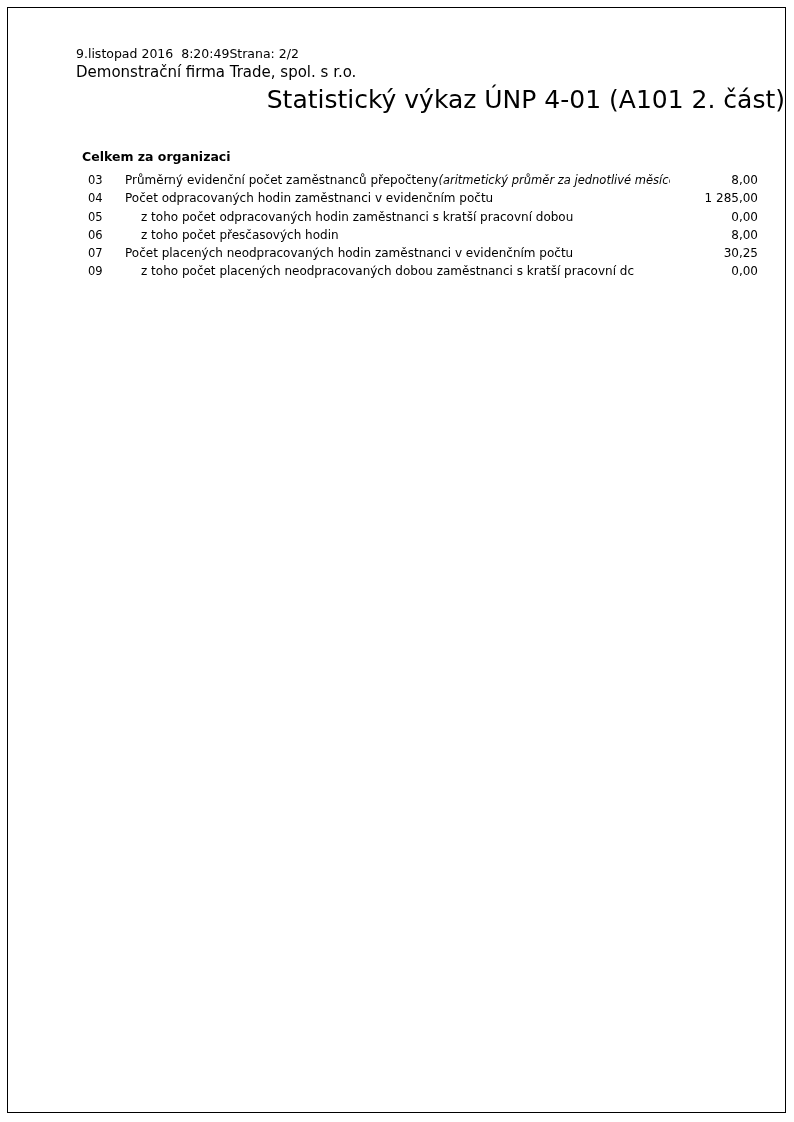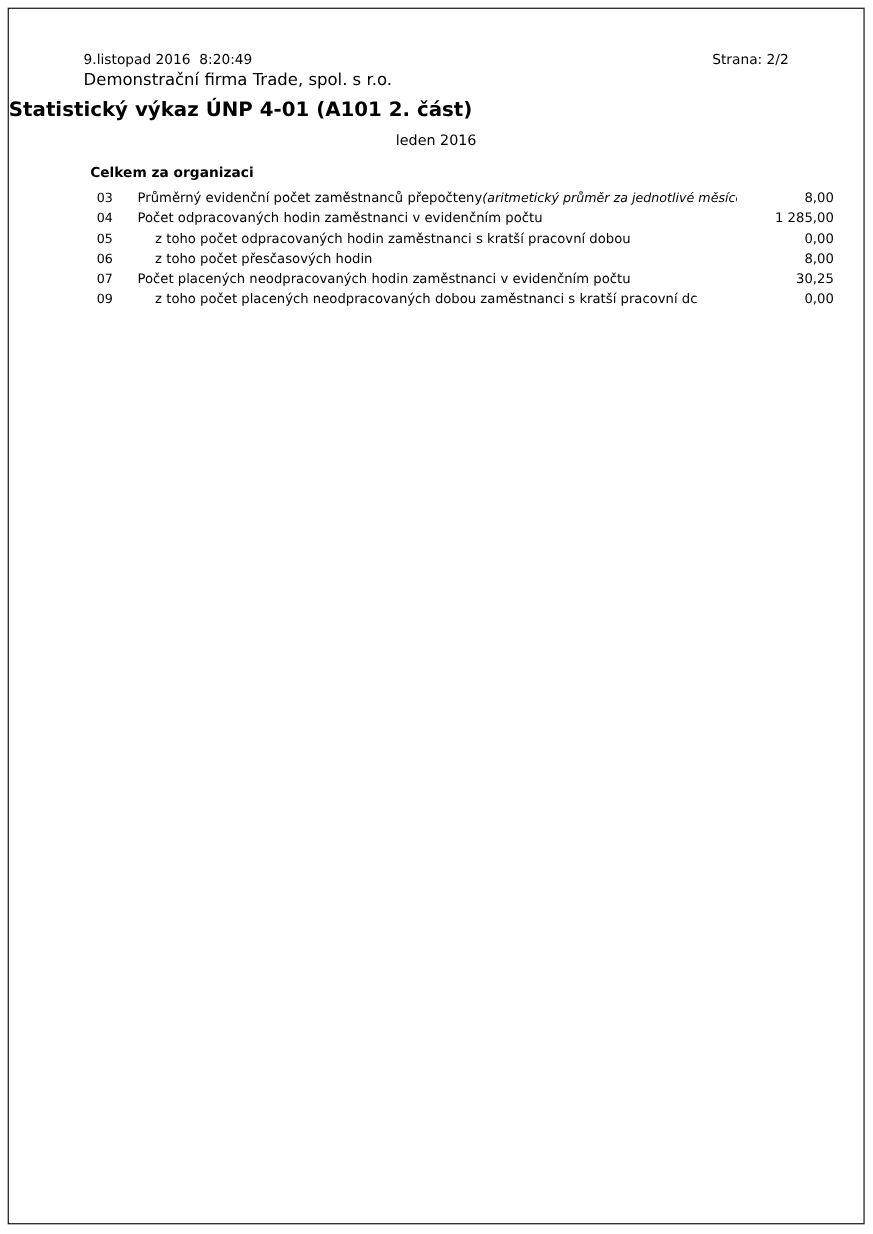--- a/index.html
+++ b/index.html
@@ -38,21 +38,20 @@
   }
 
   
   .meta-row {
     position: absolute;
     left: 68px;
     right: 68px;
     top: 38px;
     height: 16px;
     display: flex;
-    justify-content: space-between;
     align-items: baseline;
   }
   .meta-left {
     font-size: 12.5px;
     line-height: 16px;
     white-space: pre;
   }
   .meta-right {
     font-size: 12.5px;
     line-height: 16px;
@@ -66,23 +65,23 @@
     line-height: 16px;
     white-space: pre;
   }
 
   
   .doc-title {
     position: absolute;
     left: 0;
     right: 0;
     top: 77px;
-    text-align: left;
-    font-size: 18px;
-    font-weight: bold;
+    text-align: right;
+    font-size: 25px;
+    font-weight: normal;
     line-height: 30px;
     letter-spacing: 0px;
   }
   .doc-subtitle {
     position: absolute;
     left: 0;
     right: 0;
     top: 113px;
     text-align: center;
     font-size: 13px;
@@ -159,21 +158,20 @@
 
     <div class="meta-row">
       <div class="meta-left">9.listopad 2016  8:20:49</div>
       <div class="meta-right">Strana: 2/2</div>
     </div>
 
     <div class="company-row">Demonstrační firma Trade, spol. s r.o.</div>
 
     <div class="doc-title">Statistický výkaz ÚNP 4-01 (A101 2. část)</div>
 
-    <div class="doc-subtitle">leden 2016</div>
 
     <div class="section-heading">Celkem za organizaci</div>
 
     <div class="data-table">
 
     <div class="data-row">
           <span class="cell-code">03</span>
           <span class="cell-label"><span>Průměrný evidenční počet zaměstnanců přepočteny</span><span class="note">(aritmetický průměr za jednotlivé měsíce)</span></span>
           <span class="cell-value">8,00</span>
         </div>

